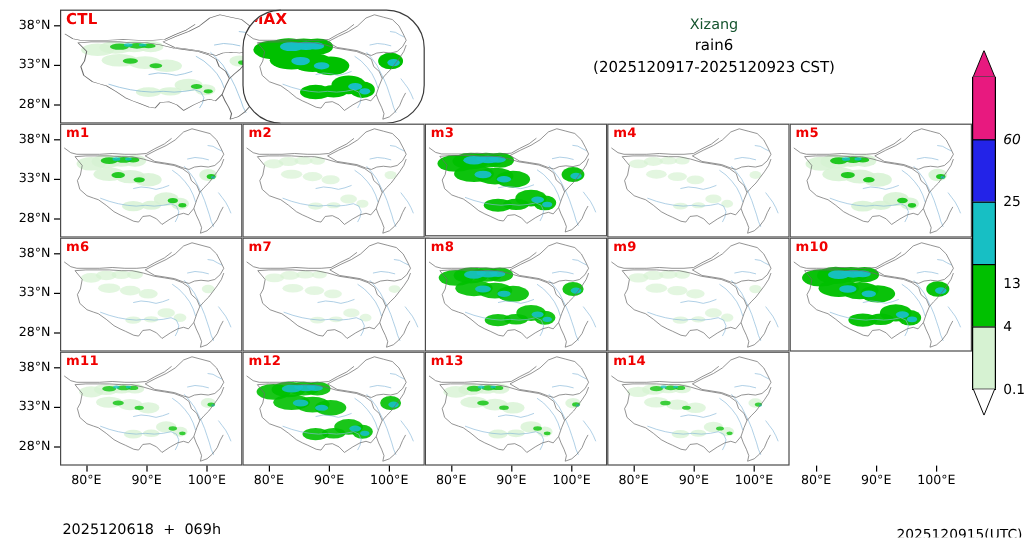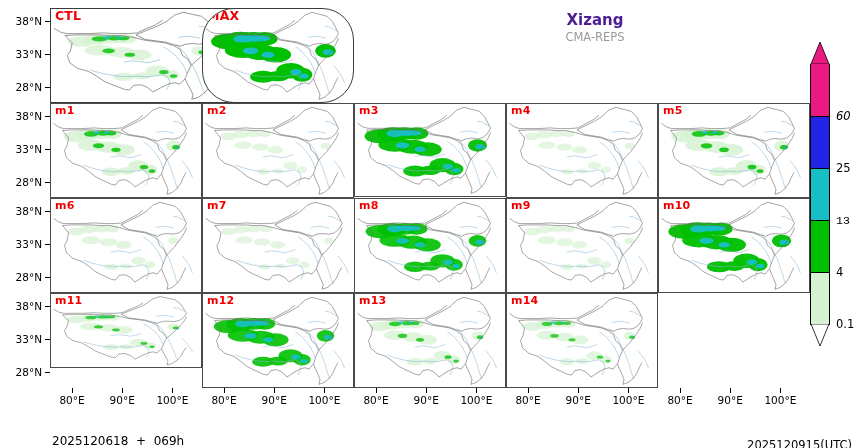--- a/index.html
+++ b/index.html
@@ -21,21 +21,21 @@
   
   .ytick{position:absolute;right:6px;font-size:10.5px;color:#000;
          text-align:right;white-space:nowrap;transform:translateY(-50%);}
   .ytickmark{position:absolute;width:5px;height:1px;background:#000;}
   .xtick{position:absolute;font-size:10.5px;color:#000;white-space:nowrap;
          transform:translateX(-50%);}
   .xtickmark{position:absolute;width:1px;height:5px;background:#000;}
 
   
   #titleblock{position:absolute;left:445px;top:12px;width:300px;text-align:center;}
-  #titleblock .t1{font-size:15px;font-weight:bold;color:#4c1d95;line-height:17px;}
+  #titleblock .t1{font-size:12px;font-weight:normal;color:#14532d;line-height:17px;}
   #titleblock .t2{font-size:12.5px;color:#000;line-height:18px;}
   #titleblock .t3{font-size:12.5px;color:#000;line-height:18px;}
   #titleblock .t4{font-size:11.5px;color:#9a9a9a;line-height:17px;}
 
   
   #cbar{position:absolute;left:810px;top:64px;width:20px;height:260px;}
   .cbseg{position:absolute;left:0;width:20px;box-sizing:border-box;
          border-left:1px solid #000;border-right:1px solid #000;}
   .cbline{position:absolute;left:0;width:20px;height:1px;background:#000;}
   .cblabel{position:absolute;left:26px;font-size:11.5px;color:#000;
@@ -530,21 +530,21 @@
           <path d="M7.67 28.57 L11.67 36.43 L10.67 45.00 L9.00 50.00 L10.33 57.86 L14.33 63.57 L18.00 65.71 L20.67 67.14 L25.00 72.14 L29.33 77.86 L32.67 80.71 L35.67 82.86 L40.33 86.43 L43.00 87.14 L45.33 82.14 L49.33 81.43 L53.00 84.29 L56.00 89.29 L60.67 84.29 L64.67 80.71 L68.00 79.29 L70.67 80.71 L73.67 75.00 L75.33 67.14 L77.00 60.71 L75.33 54.29 L72.33 50.00 L71.00 43.57 L67.33 39.29 L62.67 36.43 L57.33 35.00 L51.67 33.57 L45.67 30.71 L39.33 28.57 L33.33 28.57 L26.67 27.86 L20.00 27.86 L13.67 27.86 L7.67 28.57 Z" fill="none" stroke="#6b6b6b" stroke-width="0.5" stroke-linejoin="round"></path>
           <path d="M46.67 27.86 L52.67 22.86 L58.33 18.57 L63.33 13.57 L68.00 6.43 L72.67 3.57 L77.67 5.71 L82.67 7.86 L86.33 13.57 L88.67 20.71 L90.33 26.43 L88.33 32.14 L85.33 36.43 L81.67 37.86 L77.67 37.14 L74.00 37.86 L71.00 40.00 L67.67 38.57 L63.00 35.71 L57.67 34.29 L52.00 32.86 L46.67 27.86 Z" fill="none" stroke="#6b6b6b" stroke-width="0.5" stroke-linejoin="round"></path>
           <path d="M1.67 20.71 L5.33 25.00 L8.67 26.43 L14.33 26.43 L21.33 26.43 L28.33 25.71 L35.33 26.43 L42.00 26.43 L47.33 25.71 L52.00 21.43 L57.33 17.14 L61.33 12.14 " fill="none" stroke="#6b6b6b" stroke-width="0.5" stroke-linejoin="round"></path>
           <path d="M77.00 60.71 L79.33 56.43 L82.00 52.14 L84.33 47.14 L86.67 42.14 L89.00 36.43 L90.33 30.71 " fill="none" stroke="#6b6b6b" stroke-width="0.5" stroke-linejoin="round"></path>
           <path d="M73.67 75.00 L75.00 80.71 L76.67 86.43 L78.00 92.14 L77.33 97.14 " fill="none" stroke="#6b6b6b" stroke-width="0.5" stroke-linejoin="round"></path>
           <path d="M77.33 97.14 L81.00 95.00 L84.00 90.71 L86.67 85.00 L88.33 78.57 L90.00 73.57 " fill="none" stroke="#6b6b6b" stroke-width="0.5" stroke-linejoin="round"></path>
         </svg>
       </div>
       <div class="plabel">m10</div>
     </div>
-    <div class="panel" style="left: 0px; top: 285px; width: 152px; height: 75px;">
+    <div class="panel" style="left: 0px; top: 285px; width: 152px; height: 95px;">
       <div class="mapwrap">
         <svg class="mapsvg" viewBox="0 0 100 100" preserveAspectRatio="none">
           <g>
             <ellipse cx="16.67" cy="35.00" rx="6.74" ry="5.00" fill="#d6f2d2" opacity="0.75"></ellipse>
             <ellipse cx="25.00" cy="32.86" rx="6.74" ry="5.00" fill="#d6f2d2" opacity="0.75"></ellipse>
             <ellipse cx="33.33" cy="32.14" rx="6.22" ry="4.44" fill="#d6f2d2" opacity="0.75"></ellipse>
             <ellipse cx="41.00" cy="32.14" rx="5.18" ry="4.44" fill="#d6f2d2" opacity="0.75"></ellipse>
             <ellipse cx="26.67" cy="32.14" rx="3.89" ry="2.50" fill="#00c000" opacity="0.75"></ellipse>
             <ellipse cx="34.67" cy="31.43" rx="3.63" ry="2.22" fill="#00c000" opacity="0.75"></ellipse>
             <ellipse cx="40.00" cy="31.43" rx="2.85" ry="1.94" fill="#00c000" opacity="0.75"></ellipse>
@@ -773,35 +773,36 @@
     <div class="xtickmark" style="left: 680.04px; top: 388px;"></div>
     <div class="xtick" style="left: 680.04px; top: 394px;">80°E</div>
     <div class="xtickmark" style="left: 730.2px; top: 388px;"></div>
     <div class="xtick" style="left: 730.2px; top: 394px;">90°E</div>
     <div class="xtickmark" style="left: 780.36px; top: 388px;"></div>
     <div class="xtick" style="left: 780.36px; top: 394px;">100°E</div>
   </div>
 
 <div id="titleblock">
   <div class="t1">Xizang</div>
-  <div class="t4">CMA-REPS</div>
+  <div class="t2">rain6</div>
+  <div class="t3">(2025120917-2025120923 CST)</div>
 </div>
 
 <div id="cbar">
     <div class="cbseg" style="top: 208px; height: 52px; background: rgb(214, 242, 210);"></div>
     <div class="cbseg" style="top: 156px; height: 52px; background: rgb(0, 192, 0);"></div>
     <div class="cbseg" style="top: 104px; height: 52px; background: rgb(23, 191, 196);"></div>
     <div class="cbseg" style="top: 52px; height: 52px; background: rgb(35, 35, 232);"></div>
     <div class="cbseg" style="top: 0px; height: 52px; background: rgb(232, 25, 127);"></div>
     <div class="cbline" style="top: 260px;"></div>
     <div class="cblabel" style="top: 260px;">0.1</div>
     <div class="cbline" style="top: 208px;"></div>
     <div class="cblabel" style="top: 208px;">4</div>
     <div class="cbline" style="top: 156px;"></div>
-    <div class="cblabel" style="top: 156px; font-family: Liberation Mono, monospace;">13</div>
+    <div class="cblabel" style="top: 172px;">13</div>
     <div class="cbline" style="top: 104px;"></div>
     <div class="cblabel" style="top: 104px;">25</div>
     <div class="cbline" style="top: 52px;"></div>
     <div class="cblabel" style="top: 52px; font-style: italic;">60</div>
     <svg class="cbarrow" viewBox="0 0 20 22" style="top: -22px;">
       <path d="M10 0 L19 22 L1 22 Z" fill="#e8197f" stroke="#000" stroke-width="0.8"></path>
     </svg>
     <svg class="cbarrow" viewBox="0 0 20 22" style="top: 260px;">
       <path d="M1 0 L19 0 L10 22 Z" fill="#ffffff" stroke="#000" stroke-width="0.8"></path>
     </svg>

